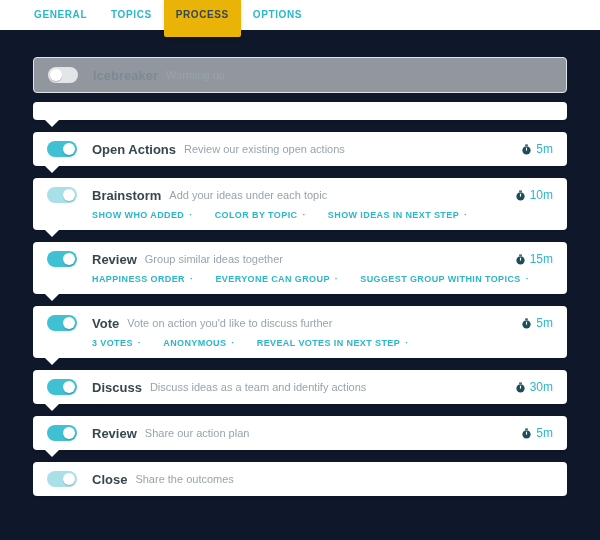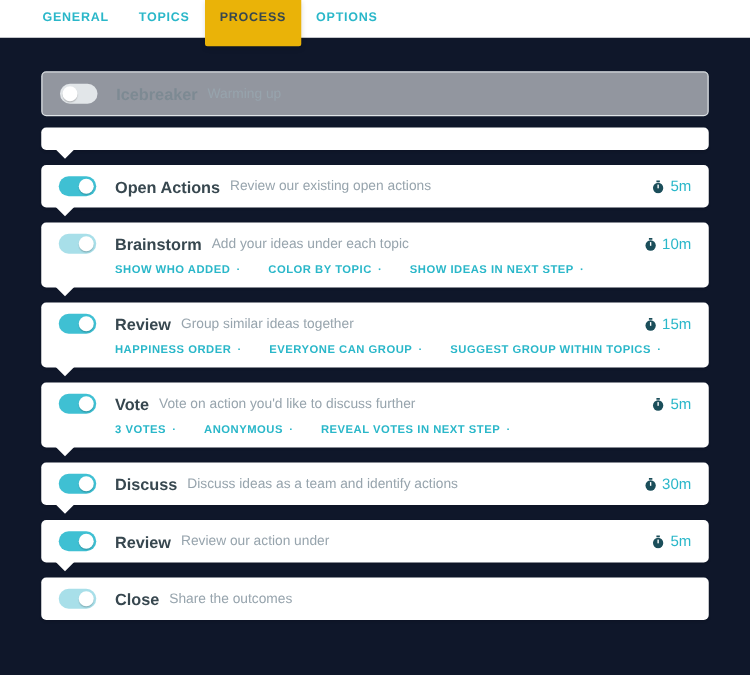--- a/index.html
+++ b/index.html
@@ -194,21 +194,21 @@
         </svg>
         <span>30m</span>
       </span>
     </div>
   </div>
 
   <div class="card has-tail">
     <div class="row">
       <span class="toggle" data-state="on"></span>
       <span class="title">Review</span>
-      <span class="desc">Review our action under</span>
+      <span class="desc">Share our action plan</span>
       <span class="grow"></span>
       <span class="badge">
         <svg viewBox="0 0 24 24" width="11" height="11">
           <path fill="currentColor" d="M9 1h6v3H9z"></path>
             <circle cx="12" cy="14" r="9" fill="currentColor"></circle>
           <rect x="10.8" y="8" width="2.4" height="6.5" fill="#fff"></rect>
         </svg>
         <span>5m</span>
       </span>
     </div>

